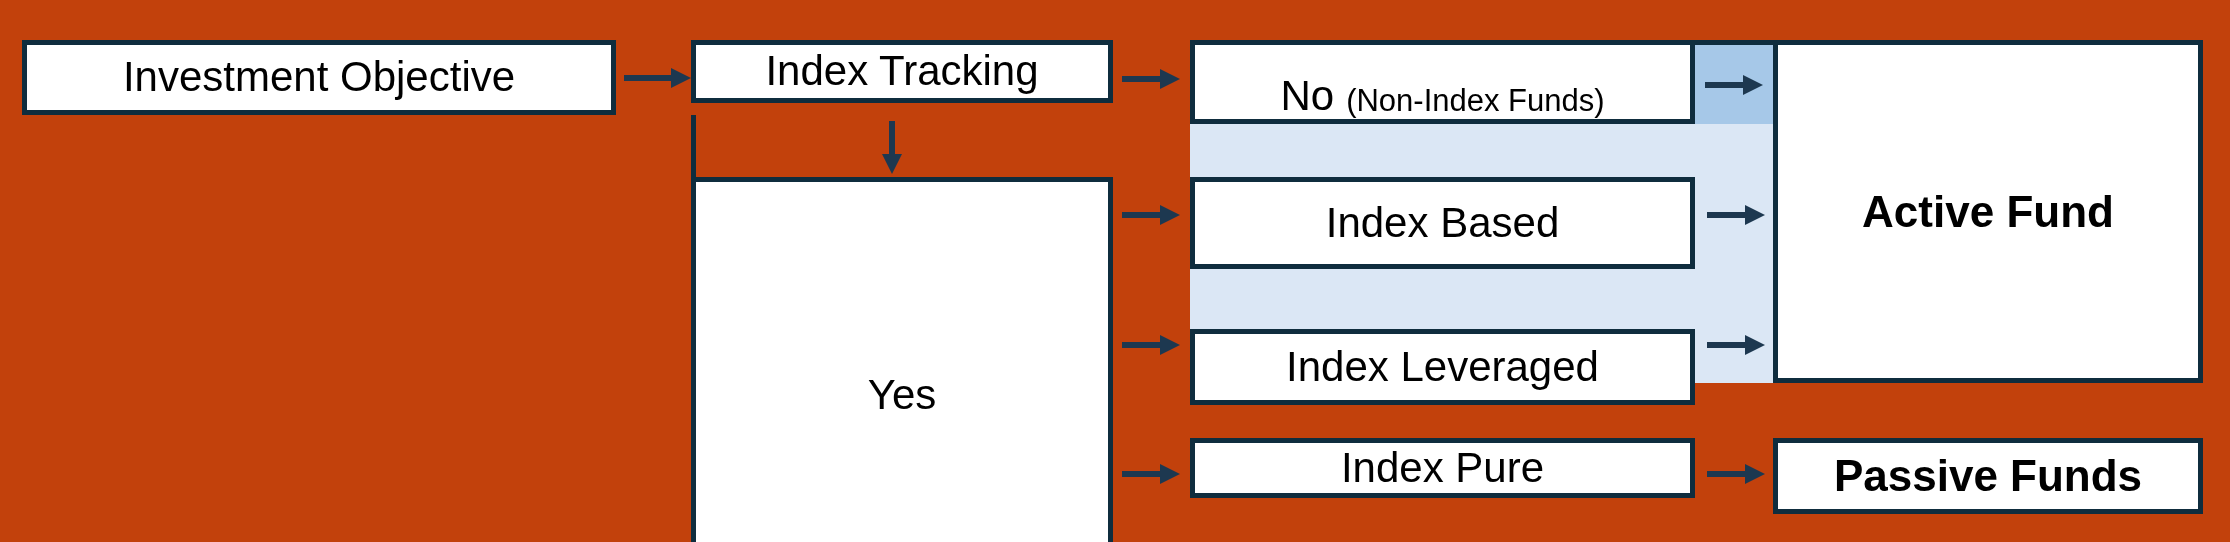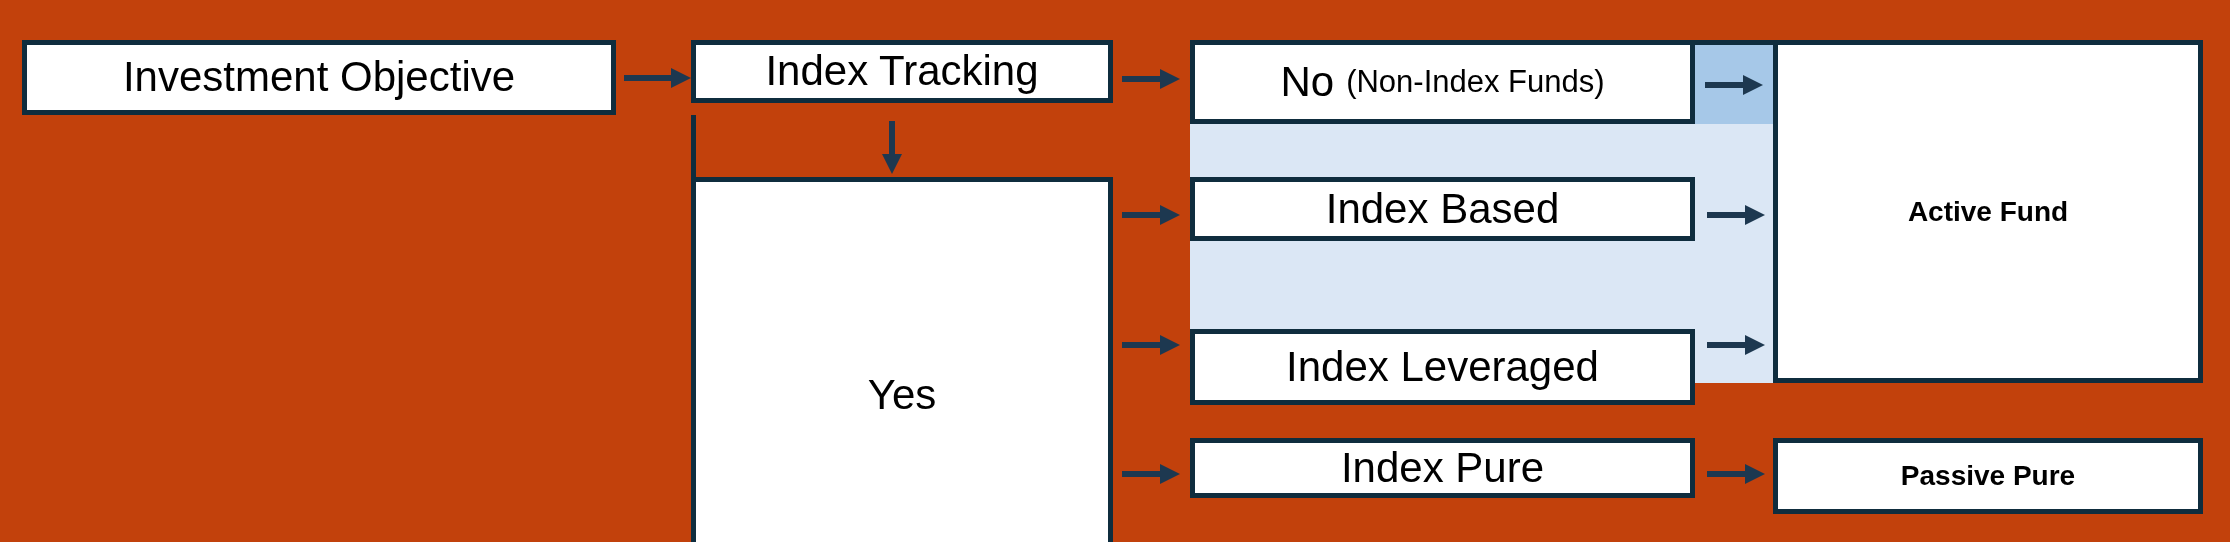--- a/index.html
+++ b/index.html
@@ -26,21 +26,21 @@
     background:var(--boxfill);
     border:5px solid var(--border);
     display:flex;
     align-items:center;
     justify-content:center;
     text-align:center;
     z-index:3;
   }
   .label-main{font-size:42px;line-height:1.1;color:var(--text);}
   .label-sub{font-size:31px;font-weight:normal;line-height:1.15;color:var(--text);}
-  .fund-label{font-size:28px;font-weight:bold;color:var(--text);}
+  .fund-label{font-size:44px;font-weight:bold;color:var(--text);}
   .inline-sub{margin-left:12px;}
   .band{
     position:absolute;
     left:1190px;top:121px;width:583px;height:262px;
     background:var(--band);
     z-index:1;
   }
   .cell{
     position:absolute;
     left:1695px;top:40px;width:78px;height:84px;
@@ -76,49 +76,49 @@
   <div class="connector"></div>
 
   <div class="node" style="left:22px;top:40px;width:594px;height:75px;">
     <span class="label-main">Investment Objective</span>
   </div>
 
   <div class="node" style="left:691px;top:40px;width:422px;height:63px;">
     <span class="label-main">Index Tracking</span>
   </div>
 
-  <div class="node" style="left:1190px;top:40px;width:505px;height:84px;">
+  <div class="node" style="left:1190px;top:40px;width:505px;height:84px;align-items:flex-end;">
     <span class="label-main">No</span>
     <span class="label-sub inline-sub">(Non-Index Funds)</span>
   </div>
 
   <div class="node" style="left:691px;top:177px;width:422px;height:436px;">
     <span class="stack">
       <span class="label-main">Yes</span>
     </span>
   </div>
 
-  <div class="node" style="left:1190px;top:177px;width:505px;height:64px;">
+  <div class="node" style="left:1190px;top:177px;width:505px;height:92px;">
     <span class="label-main">Index Based</span>
   </div>
 
   <div class="node" style="left:1190px;top:307px;width:505px;height:76px;margin-top:22px;">
     <span class="label-main">Index Leveraged</span>
   </div>
 
   <div class="node" style="left:1190px;top:438px;width:505px;height:60px;">
     <span class="label-main">Index Pure</span>
   </div>
 
   <div class="node" style="left:1773px;top:40px;width:430px;height:343px;">
     <span class="fund-label">Active Fund</span>
   </div>
 
   <div class="node" style="left:1773px;top:438px;width:430px;height:76px;">
-    <span class="fund-label">Passive Pure</span>
+    <span class="fund-label">Passive Funds</span>
   </div>
 
   <svg class="arrow" style="left:624px;top:65px;" width="67" height="26" viewBox="0 0 67 26">
     <line x1="0" y1="13" x2="49" y2="13" stroke="currentColor" stroke-width="6"></line>
     <polygon points="47,3 67,13 47,23" fill="currentColor"></polygon>
   </svg>
 
   <svg class="arrow" style="left:1122px;top:66px;" width="58" height="26" viewBox="0 0 58 26">
     <line x1="0" y1="13" x2="40" y2="13" stroke="currentColor" stroke-width="6"></line>
     <polygon points="38,3 58,13 38,23" fill="currentColor"></polygon>

